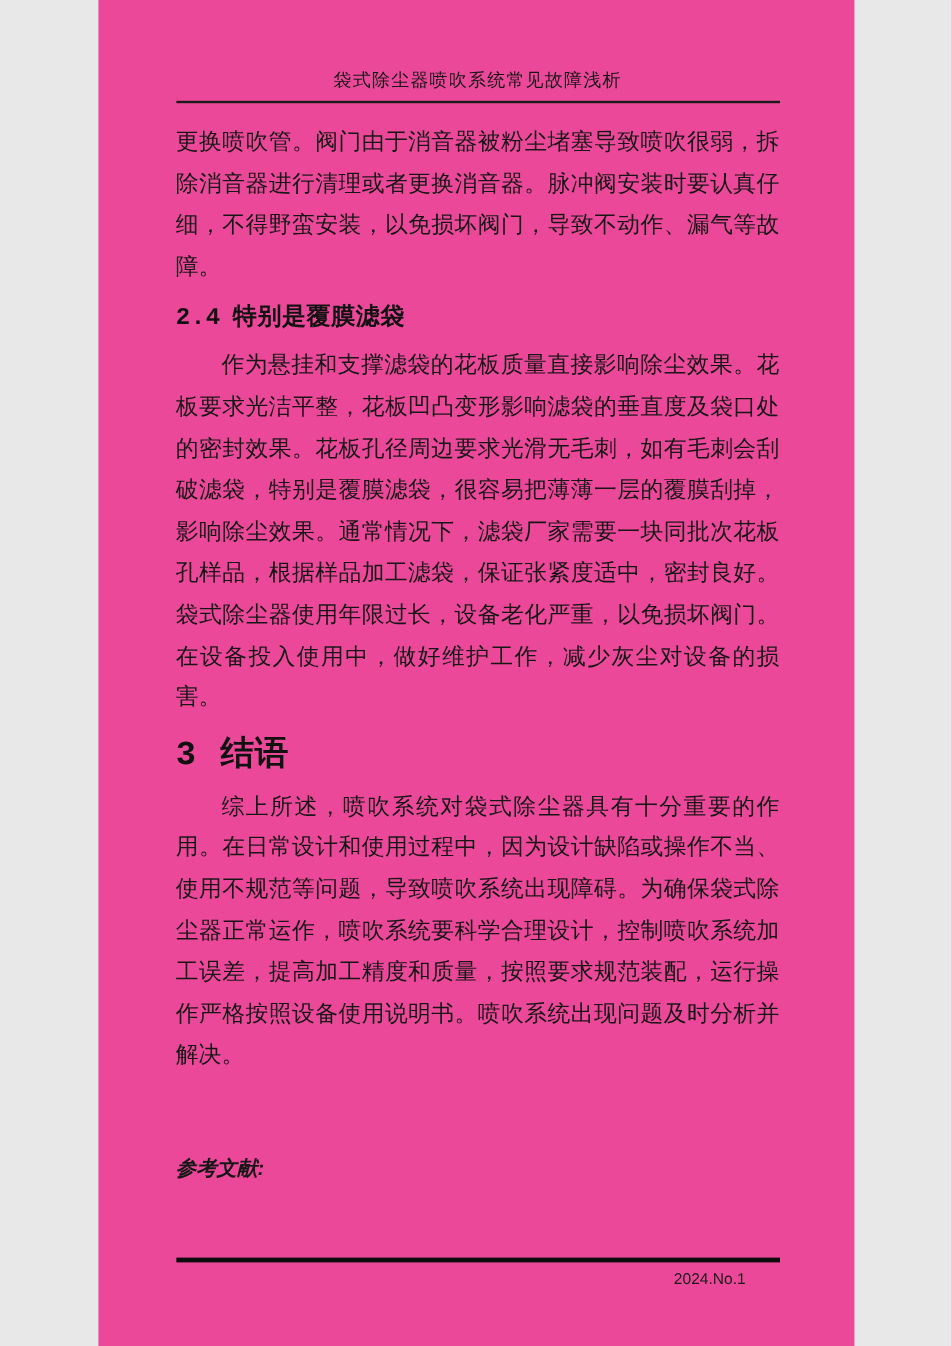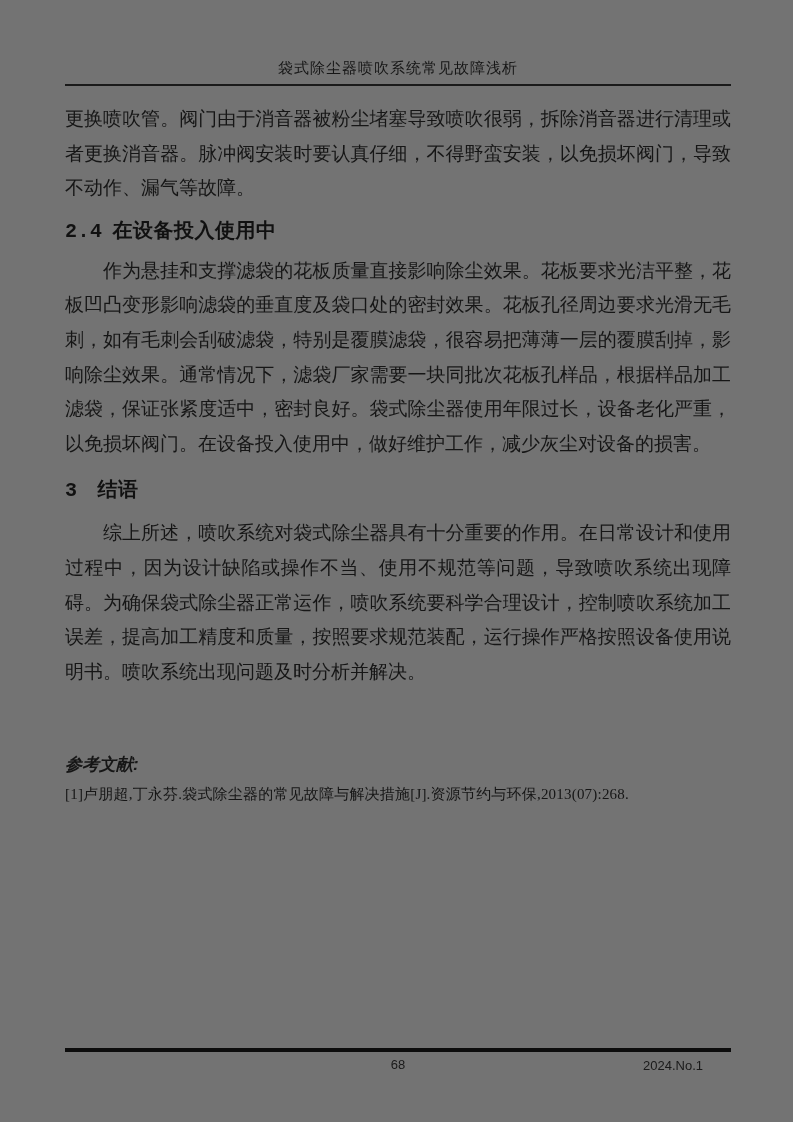--- a/index.html
+++ b/index.html
@@ -2,24 +2,24 @@
 <html><head>
 <meta charset="utf-8">
 <style>
   html, body {
     margin: 0;
     padding: 0;
     background: #e8e8e8;
   }
   .page {
     position: relative;
-    width: 793px;
+    width: 630px;
     height: 1122px;
     margin: 0 auto;
-    background: #737373;
+    background: #ec4899;
     color: #161616;
     font-family: "Liberation Serif", "DejaVu Serif", serif;
     overflow: hidden;
     box-sizing: border-box;
   }
   .content {
     position: absolute;
     left: 65px;
     right: 62px;
     top: 0;
@@ -54,21 +54,21 @@
     color: #111111;
     margin: 0;
   }
   .sec-heading.level2 {
     font-size: 20px;
     line-height: 34px;
     margin: 7px 0 5px 0;
     letter-spacing: 0.5px;
   }
   .sec-heading.level1 {
-    font-size: 20px;
+    font-size: 28px;
     line-height: 36px;
     margin: 10px 0 7px 0;
     letter-spacing: 0.5px;
   }
   .sec-heading .sec-num {
     margin-right: 10px;
     font-family: Liberation Mono, monospace;
   }
   .sec-heading.level1 .sec-num {
     margin-right: 20px;
@@ -131,38 +131,36 @@
     <header>
       <div class="running-title">袋式除尘器喷吹系统常见故障浅析</div>
       <hr class="header-rule">
     </header>
 
     <main>
       <p class="body-text">更换喷吹管。阀门由于消音器被粉尘堵塞导致喷吹很弱，拆除消音器进行清理或者更换消音器。脉冲阀安装时要认真仔细，不得野蛮安装，以免损坏阀门，导致不动作、漏气等故障。</p>
 
 
       <h3 class="sec-heading level2">
-        <span class="sec-num">2.4</span><span>在设备投入使用中</span>
+        <span class="sec-num">2.4</span><span>特别是覆膜滤袋</span>
       </h3>
 
       <p class="body-text indent">作为悬挂和支撑滤袋的花板质量直接影响除尘效果。花板要求光洁平整，花板凹凸变形影响滤袋的垂直度及袋口处的密封效果。花板孔径周边要求光滑无毛刺，如有毛刺会刮破滤袋，特别是覆膜滤袋，很容易把薄薄一层的覆膜刮掉，影响除尘效果。通常情况下，滤袋厂家需要一块同批次花板孔样品，根据样品加工滤袋，保证张紧度适中，密封良好。袋式除尘器使用年限过长，设备老化严重，以免损坏阀门。在设备投入使用中，做好维护工作，减少灰尘对设备的损害。</p>
 
       <h2 class="sec-heading level1">
         <span class="sec-num">3</span><span>结语</span>
       </h2>
 
       <p class="body-text indent">综上所述，喷吹系统对袋式除尘器具有十分重要的作用。在日常设计和使用过程中，因为设计缺陷或操作不当、使用不规范等问题，导致喷吹系统出现障碍。为确保袋式除尘器正常运作，喷吹系统要科学合理设计，控制喷吹系统加工误差，提高加工精度和质量，按照要求规范装配，运行操作严格按照设备使用说明书。喷吹系统出现问题及时分析并解决。</p>
 
       <section class="references">
         <h4 class="ref-heading">参考文献:</h4>
-        <p class="ref-item">[1]卢朋超,丁永芬.袋式除尘器的常见故障与解决措施[J].资源节约与环保,2013(07):268.</p>
       </section>
     </main>
   </div>
 
   <footer class="page-footer">
     <hr class="footer-rule">
     <div class="footer-row">
-      <span class="footer-page-number">68</span>
       <span class="footer-issue">2024.No.1</span>
     </div>
   </footer>
 </div>
 
 </body></html>

